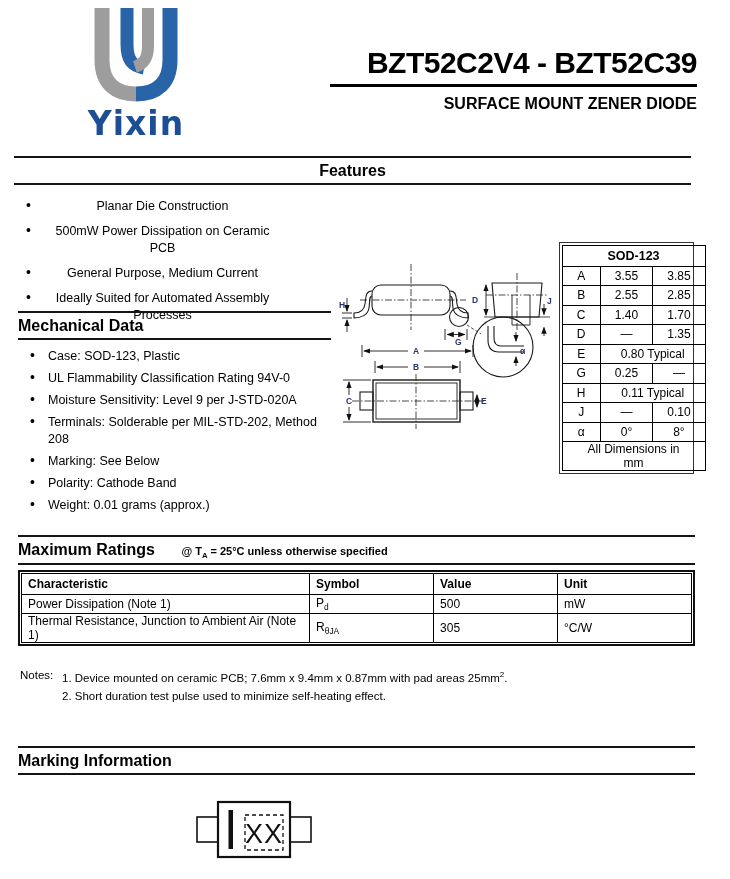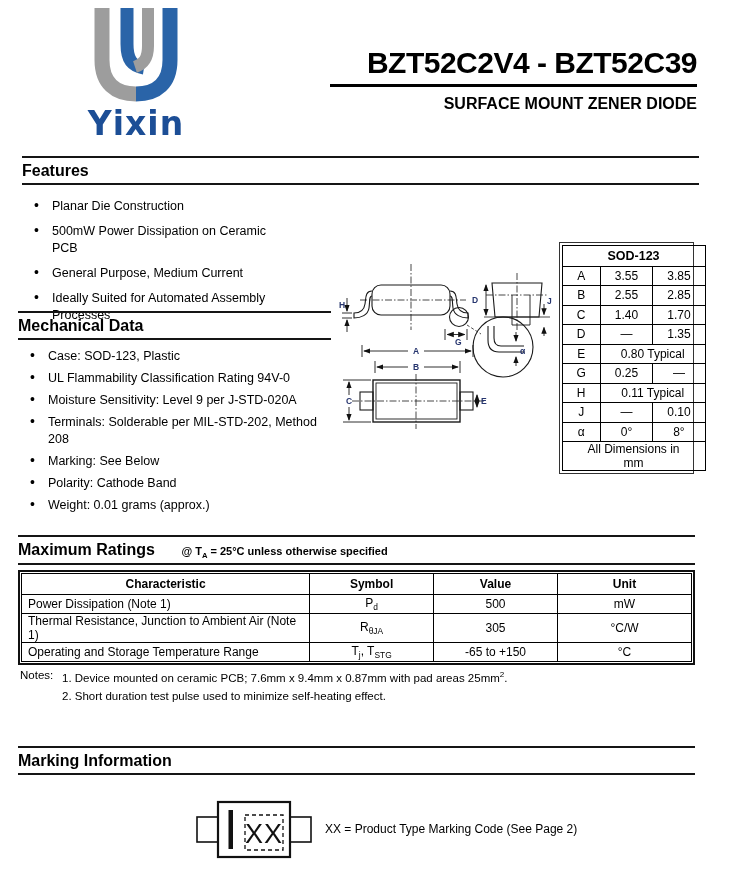--- a/index.html
+++ b/index.html
@@ -30,34 +30,34 @@
   #dims{position:absolute;left:559px;top:242px;width:135px;}
   .tbl-wrap{border:1px solid #333;padding:1.5px;background:#fff;}
   table.dims{width:100%;border-collapse:collapse;font-size:12px;}
   table.dims td,table.dims th{border:1px solid #000;text-align:center;height:18.5px;padding:0 14px;}
   table.dims .ttl{font-weight:bold;height:20px;font-size:12.5px;}
   table.dims th{font-weight:bold;height:20px;}
   
   #ratings-sect{left:18px;top:535px;width:677px;}
   .ratings-wrap{border:2px solid #111;padding:1px;margin-top:5px;}
   table.ratings{width:100%;border-collapse:collapse;font-size:12px;table-layout:fixed;}
-  table.ratings th,table.ratings td{border:1px solid #000;height:18px;padding:0 6px;text-align:center;overflow:hidden;}
+  table.ratings th,table.ratings td{border:1px solid #000;height:18px;padding:0 6px;text-align:left;overflow:hidden;}
   table.ratings th{font-weight:bold;height:20px;}
   table.ratings td.char{text-align:left;}
   table.ratings .cond{float:right;font-weight:bold;}
   sub,sup{font-size:0.7em;}
   
   #notes{position:absolute;left:20px;top:666px;display:flex;font-size:11.5px;line-height:18px;}
   #notes .notes-label{width:42px;}
   
   #pkg-diagram{position:absolute;left:338px;top:248px;}
   #marking-diagram{position:absolute;left:195px;top:799px;}
   #marking-desc{position:absolute;left:325px;top:822px;font-size:12px;}
   .dim-label{font-family:"Liberation Sans",sans-serif;font-size:8.5px;font-weight:bold;fill:#26356e;}
-  #features{left:22px;top:156px;width:677px;}
+  #features{left:14px;top:156px;width:677px;text-align:center;}
   #mech{left:18px;top:311px;width:313px;}
   #marking-sect{left:18px;top:746px;width:677px;}
 </style>
 </head>
 <body>
 
 <div class="page">
 
   <div id="logo">
     <svg width="108" height="102" viewBox="0 0 108 102">
@@ -276,26 +276,20 @@
               <td>P<sub>d</sub></td>
               <td>500</td>
               <td>mW</td>
             </tr>
             <tr>
               <td class="char">Thermal Resistance, Junction to Ambient Air (Note 1)</td>
               <td>R<sub>θJA</sub></td>
               <td>305</td>
               <td>°C/W</td>
             </tr>
-            <tr>
-              <td class="char">Operating and Storage Temperature Range</td>
-              <td>T<sub>j</sub>, T<sub>STG</sub></td>
-              <td>-65 to +150</td>
-              <td>°C</td>
-            </tr>
           </tbody>
       </table>
     </div>
   </div>
 
   <div id="notes">
     <div class="notes-label">Notes:</div>
     <div>
       <div>1. Device mounted on ceramic PCB; 7.6mm x 9.4mm x 0.87mm with pad areas 25mm<sup>2</sup>.</div>
       <div>2. Short duration test pulse used to minimize self-heating effect.</div>
@@ -310,15 +304,14 @@
 
   <svg id="marking-diagram" width="120" height="62" viewBox="0 0 120 62">
     <rect x="2" y="18" width="21" height="25" fill="#fff" stroke="#111" stroke-width="1.6"></rect>
     <rect x="95" y="18" width="21" height="25" fill="#fff" stroke="#111" stroke-width="1.6"></rect>
     <rect x="23" y="3" width="72" height="55" fill="#fff" stroke="#111" stroke-width="2.2"></rect>
     <rect x="33.5" y="11" width="4.5" height="39" fill="#111"></rect>
     <rect x="50" y="16" width="38" height="35" fill="none" stroke="#111" stroke-width="1.3" stroke-dasharray="4 3"></rect>
     <text x="69" y="44" font-size="27" text-anchor="middle" fill="#111" letter-spacing="1" font-family="Liberation Sans, sans-serif">XX</text>
   </svg>
 
-  <div id="marking-desc">XX = Product Type Marking Code (See Page 2)</div>
 
 </div>
 
 </body></html>

